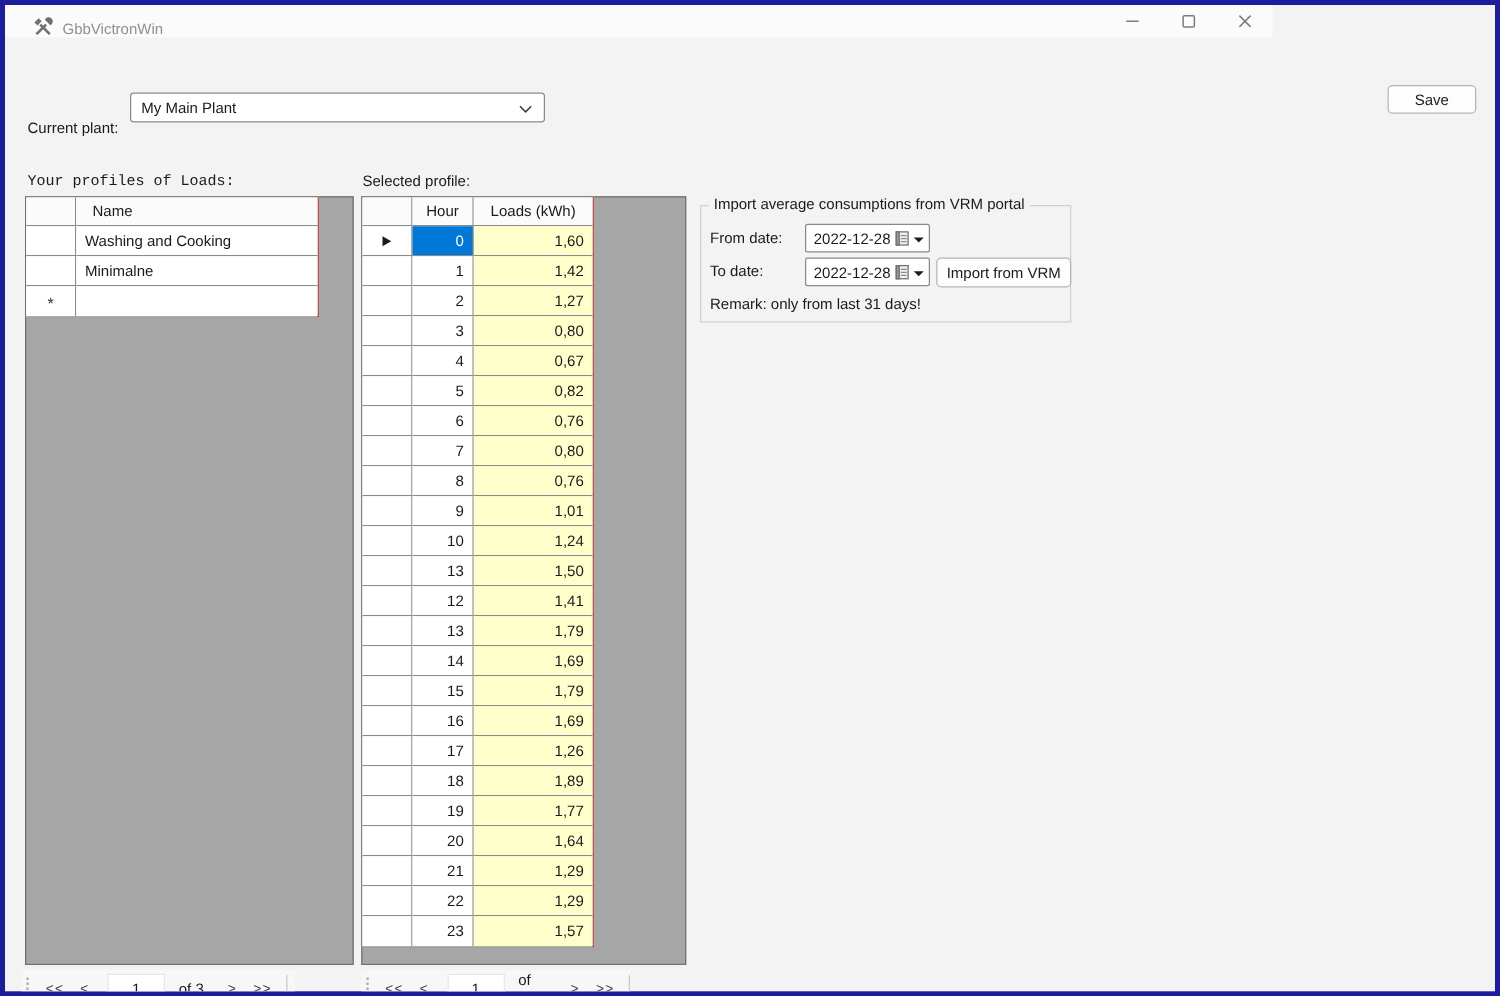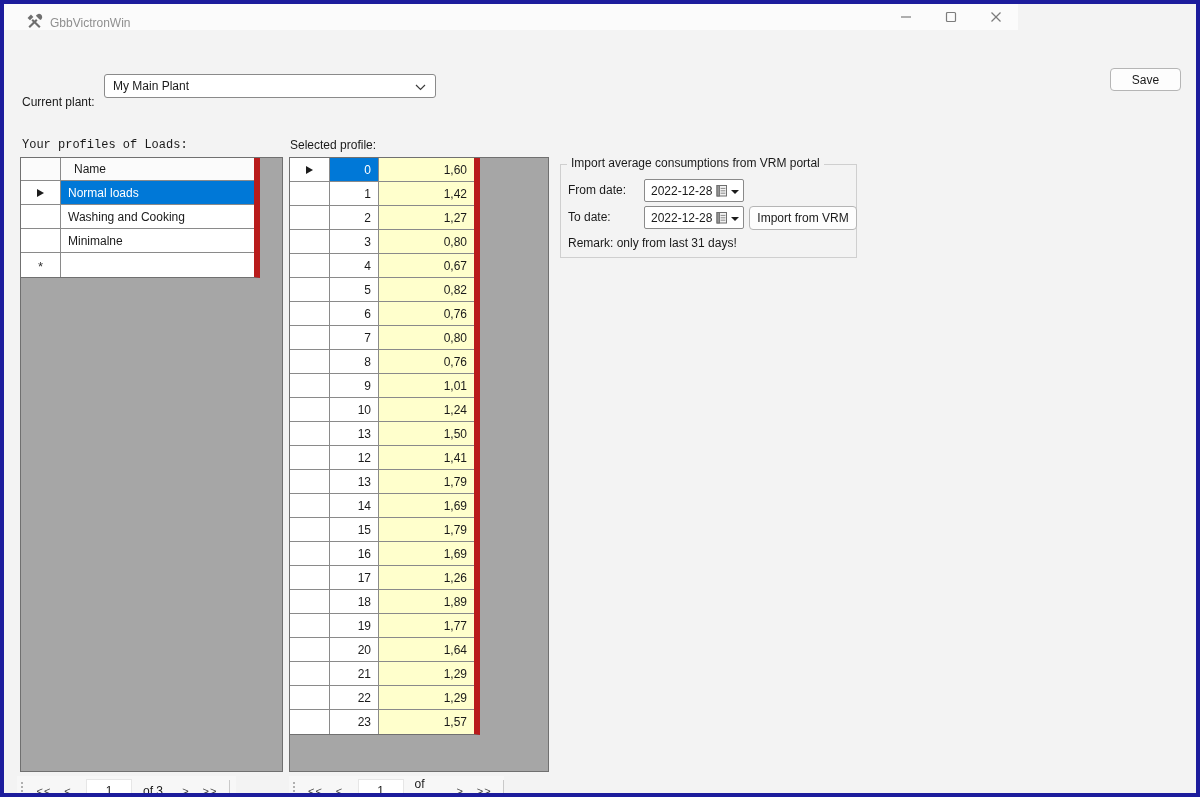--- a/index.html
+++ b/index.html
@@ -17,21 +17,21 @@
   .combo { position:absolute; left:100px; top:44px; width:332px; height:24px; background:#fff; border:1px solid var(--control_border,#8a8a8a); border-radius:3px; display:flex; align-items:center; padding-left:8px; font-size:12px; color:var(--text,#1a1a1a); }
   .combo svg { position:absolute; right:9px; top:8px; }
   .btn { background:#fdfdfd; border:1px solid var(--button_border,#b5b5b5); border-radius:4px; font-size:12px; color:var(--text,#1a1a1a); display:flex; align-items:center; justify-content:center; font-family:inherit; }
   .save-btn { position:absolute; left:1106px; top:38px; width:71px; height:23px; }
 
   .tabs { position:absolute; left:13px; top:74px; height:23px; display:flex; align-items:flex-end; gap:2px; }
   .tab { height:20px; padding:0 8px; background:#f0f0f0; border:1px solid #d9d9d9; font-size:12px; color:var(--text,#1a1a1a); display:flex; align-items:center; }
   .tab.active { height:23px; background:#fcfcfc; border:1px solid #c8c8c8; border-bottom:1px solid #f3f3f3; z-index:2; }
 
   .gridbox { position:absolute; background:var(--grid_bg,#a6a6a6); border:1px solid #707070; }
-  .dtable { position:absolute; left:0; top:0; background:#fff; border-right:6px solid #b91c1c; border-bottom:1px solid #707070; }
+  .dtable { position:absolute; left:0; top:0; background:#fff; border-right:1px solid #b91c1c; border-bottom:1px solid #707070; }
   .drow { display:flex; height:24px; }
   .drow.dheadrow { height:23px; }
   .dcell { border-right:1px solid var(--gridline,#8a8a8a); border-bottom:1px solid var(--gridline,#8a8a8a); font-size:12px; color:var(--text,#1a1a1a); display:flex; align-items:center; background:#fff; overflow:hidden; }
   .drow > .dcell:last-child { border-right:none; }
   .drow:last-child > .dcell { border-bottom:none; }
   .dhead { background:var(--header_bg,#fbfbfb); }
   .rh { width:40px; justify-content:center; }
   .colname { width:193px; padding-left:7px; }
   .colname.dhead { padding-left:13px; }
   .colhour { width:49px; justify-content:flex-end; padding-right:7px; }
@@ -104,44 +104,43 @@
     <div class="lbl" style="left:18px; top:108px;font-family:Liberation Mono, monospace;">Your profiles of Loads:</div>
     <div class="lbl" style="left:286px; top:108px;">Selected profile:</div>
 
     <div class="gridbox" style="left:16px; top:127px; width:263px; height:615px;">
       <div class="dtable">
         <div class="drow dheadrow">
           <div class="dcell rh dhead"></div>
           <div class="dcell colname dhead">Name</div>
         </div>
         <div class="drow">
-          <div class="dcell rh">
-              <div class="cur-arrow"></div>
-            </div>
-          <div class="dcell colname sel">Normal loads</div>
-        </div>
-        <div class="drow">
           <div class="dcell rh"></div>
           <div class="dcell colname">Washing and Cooking</div>
         </div>
         <div class="drow">
           <div class="dcell rh"></div>
           <div class="dcell colname">Minimalne</div>
         </div>
         <div class="drow">
           <div class="dcell rh">
               <span class="star">*</span>
             </div>
           <div class="dcell colname"></div>
         </div>
       </div>
     </div>
 
     <div class="gridbox" style="left:285px; top:127px; width:260px; height:615px;">
       <div class="dtable">
+        <div class="drow dheadrow">
+          <div class="dcell rh dhead"></div>
+          <div class="dcell colhour dhead">Hour</div>
+          <div class="dcell colload dhead">Loads (kWh)</div>
+        </div>
         <div class="drow">
           <div class="dcell rh">
               <div class="cur-arrow"></div>
             </div>
           <div class="dcell colhour sel">0</div>
           <div class="dcell colload">1,60</div>
         </div>
         <div class="drow">
           <div class="dcell rh"></div>
           <div class="dcell colhour">1</div>

